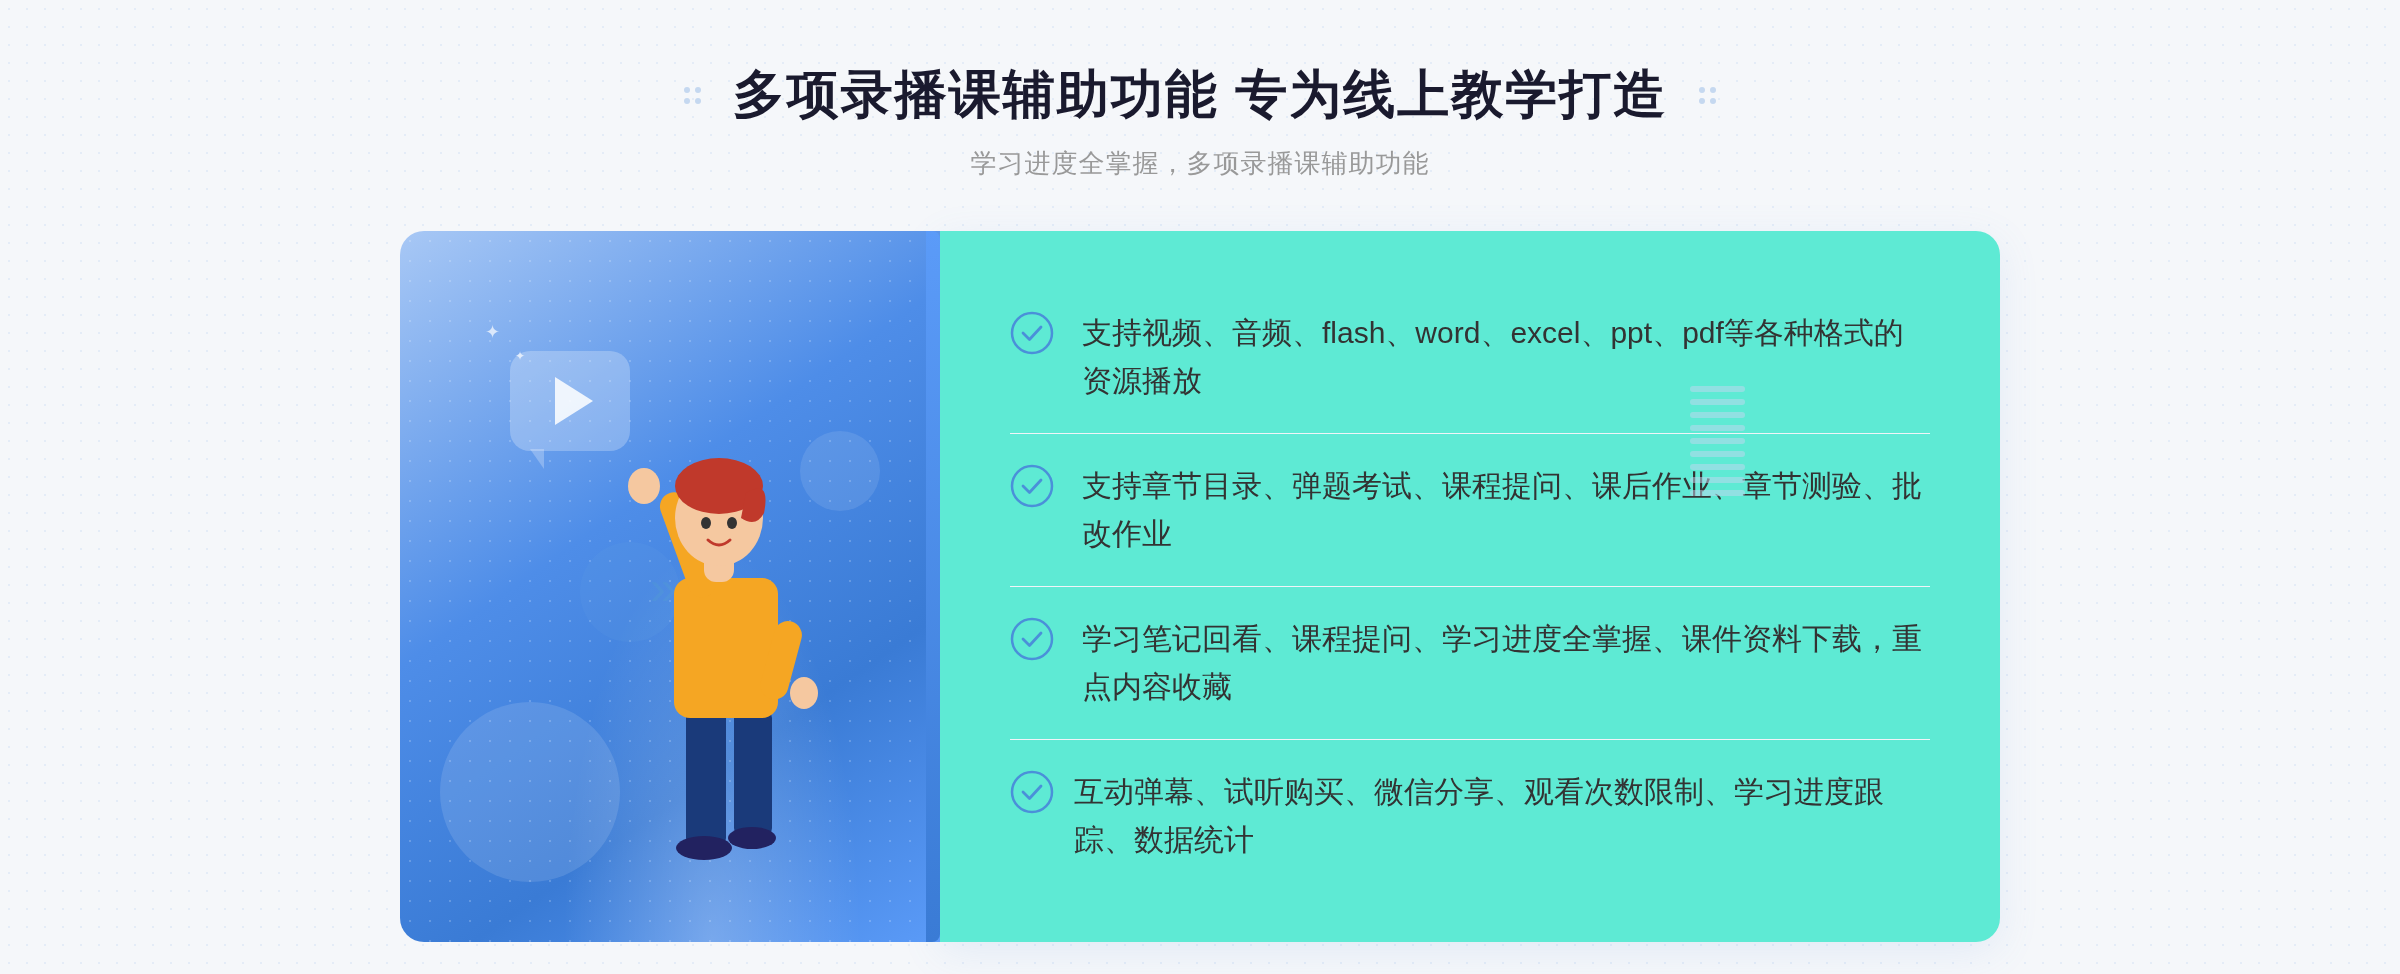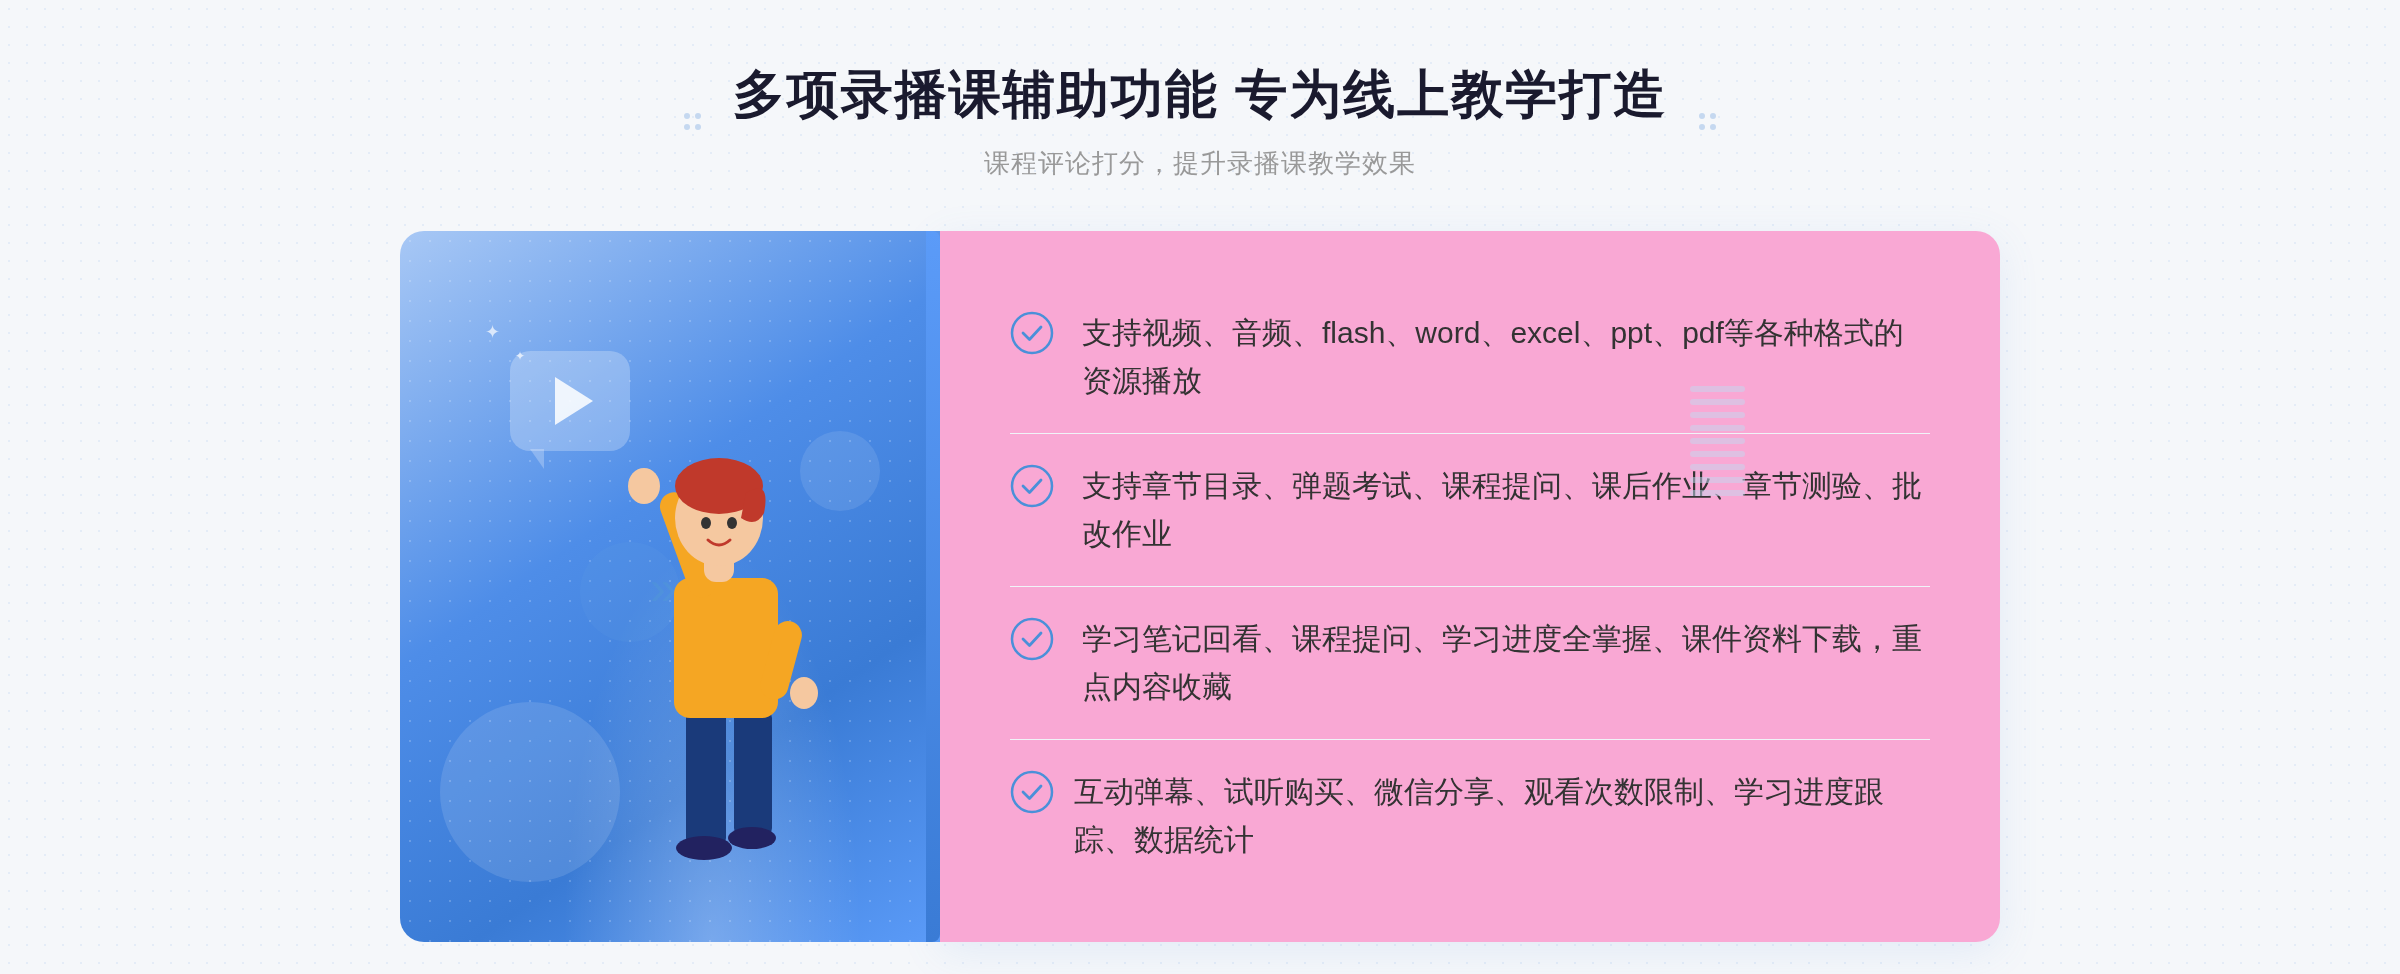--- a/index.html
+++ b/index.html
@@ -43,21 +43,21 @@
 
     .header-section {
       text-align: center;
       margin-bottom: 50px;
       position: relative;
       z-index: 2;
     }
 
     .header-title-row {
       display: flex;
-      align-items: flex-end;
+      align-items: center;
       justify-content: center;
       gap: 32px;
       margin-bottom: 16px;
     }
 
     .dots-icon {
       display: flex;
       flex-direction: column;
       gap: 5px;
     }
@@ -206,21 +206,21 @@
       right: 60px;
       width: 80px;
       height: 80px;
       border-radius: 50%;
       background: rgba(255,255,255,0.1);
     }
 
     
     .features-card {
       flex: 1;
-      background: #f9a8d4;
+      background: #5eead4;
       border-radius: 0 24px 24px 0;
       padding: 50px 70px;
       display: flex;
       flex-direction: column;
       justify-content: space-around;
       min-height: 680px;
       box-shadow: 0 10px 40px rgba(100,150,220,0.12);
       align-items: flex-end;
     }
 
@@ -317,21 +317,21 @@
         <span></span>
       </div>
 
       <h1 class="main-title">多项录播课辅助功能 专为线上教学打造</h1>
 
       <div class="dots-icon">
         <span></span>
         <span></span>
       </div>
     </div>
-    <p class="sub-title">课程评论打分，提升录播课教学效果</p>
+    <p class="sub-title">学习进度全掌握，多项录播课辅助功能</p>
   </div>
 
   <div class="content-section">
 
     <div class="deco-left">
       <span class="chevron-double">»</span>
     </div>
 
     <div class="illustration-card">
 

